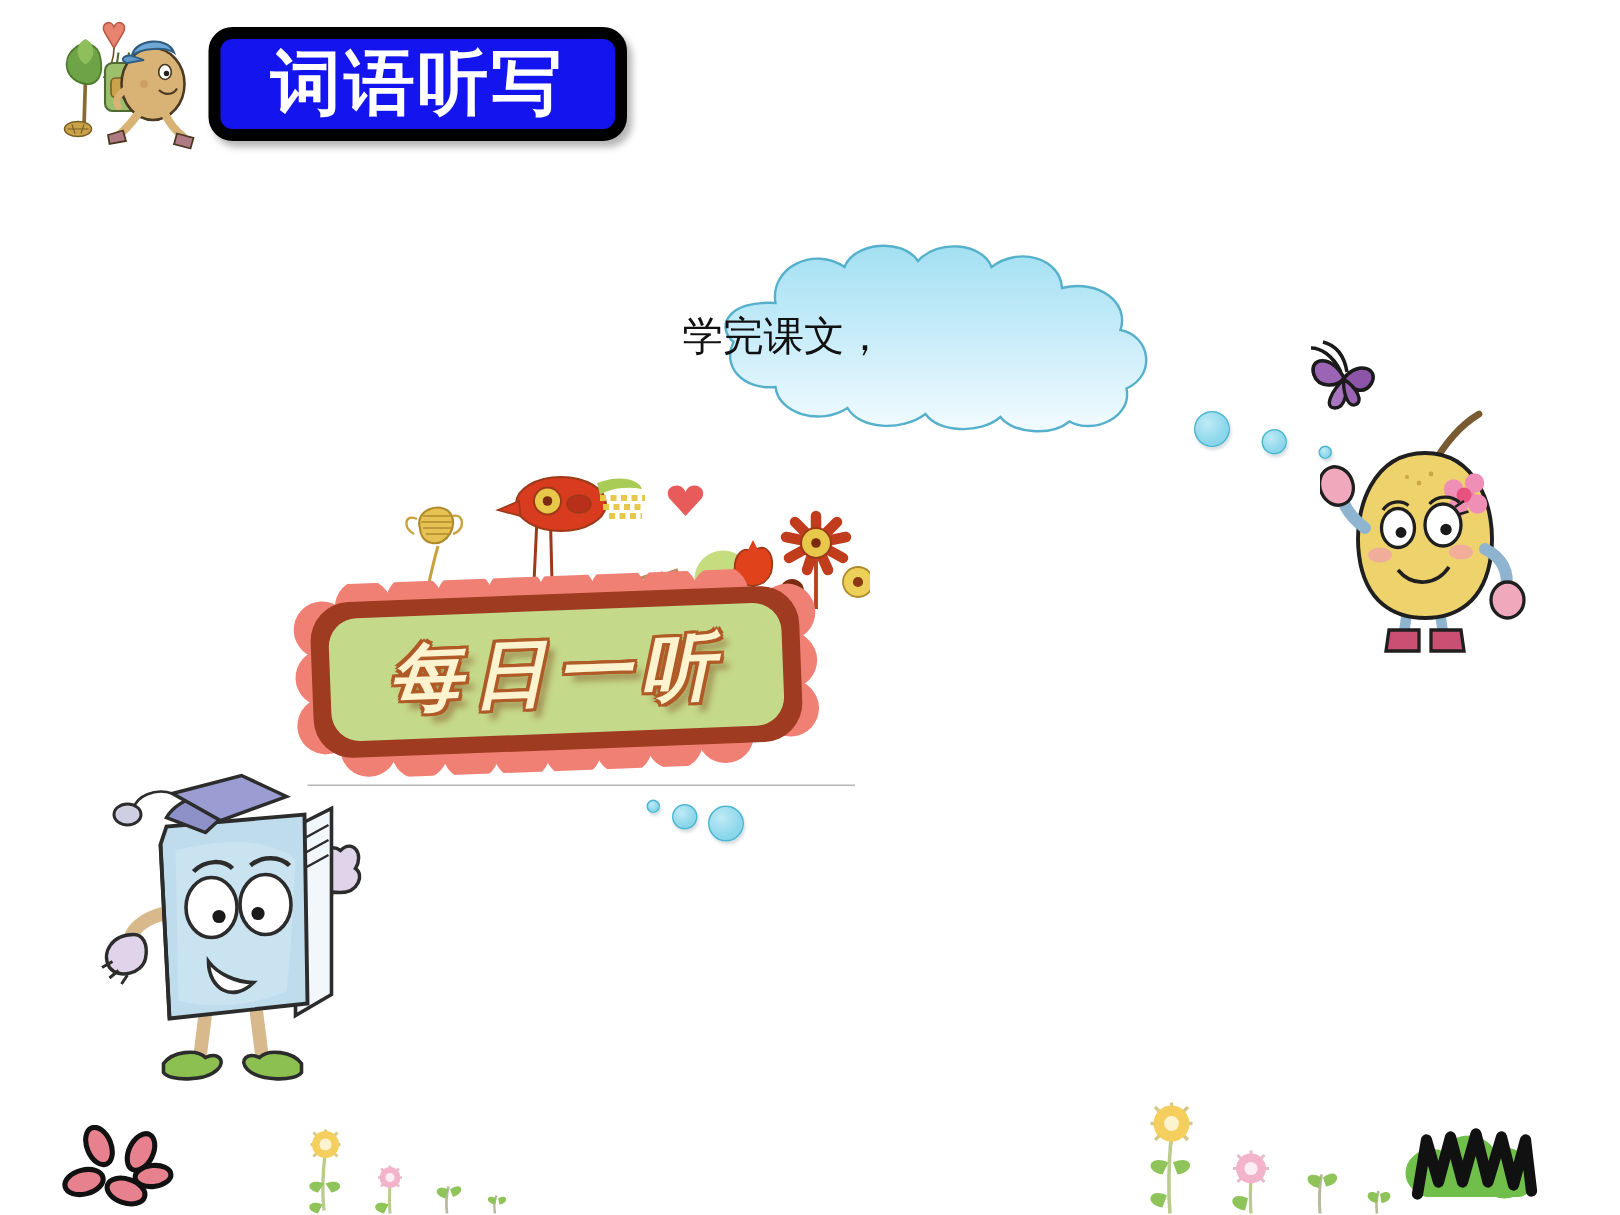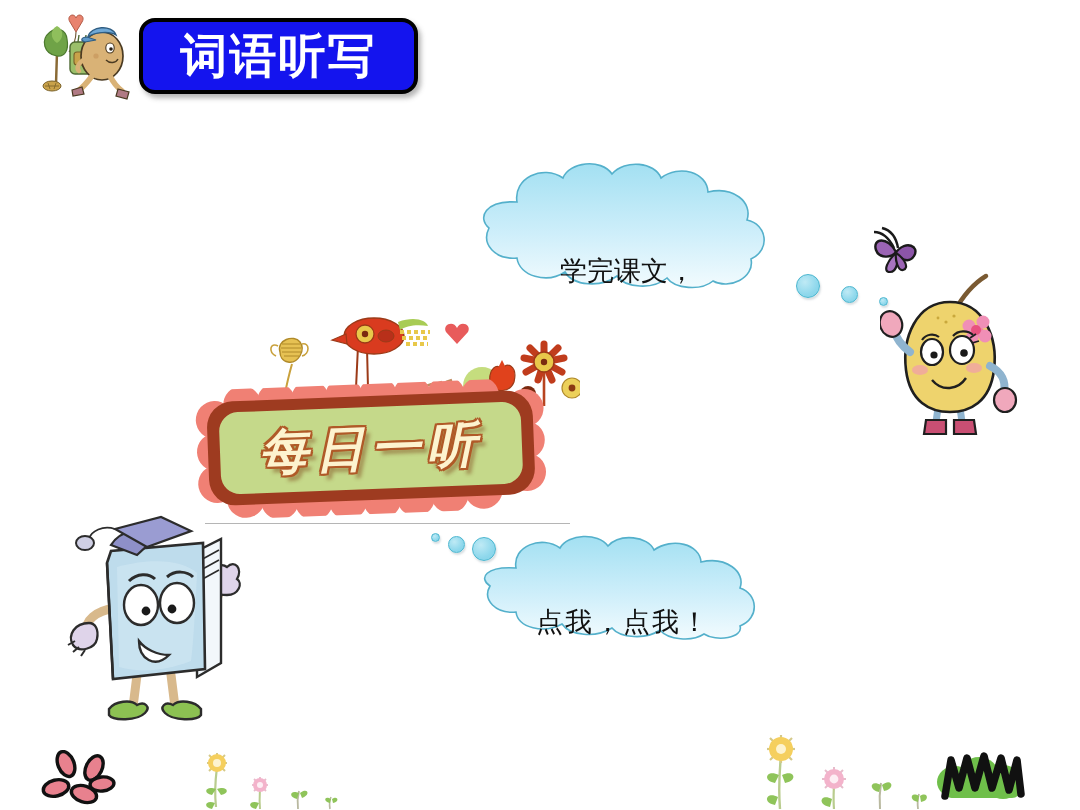--- a/index.html
+++ b/index.html
@@ -17,21 +17,21 @@
   }
 
   
   #title-banner {
     position: absolute;
     left: 139px;
     top: 18px;
     width: 279px;
     height: 76px;
     background: #1414ee;
-    border: 4px solid #000000;
+    border: 8px solid #000000;
     border-radius: 16px;
     box-sizing: border-box;
     box-shadow: 3px 4px 5px rgba(90,90,90,0.45);
     display: flex;
     align-items: center;
     justify-content: center;
   }
   #title-banner-text {
     color: #ffffff;
     font-size: 47px;
@@ -43,22 +43,22 @@
   }
 
   
   #mascot-walker { position: absolute; left: 26px; top: 6px; width: 105px; height: 98px; }
 
   
   .cloud-wrap { position: absolute; }
   .cloud-text {
     position: absolute;
     left: 0; top: 0; width: 100%; height: 100%;
-    display: flex; flex-direction: column;
-    align-items: center; justify-content: flex-end;
+    display: flex; flex-direction: row;
+    align-items: center; justify-content: space-between;
     color: #111111;
     font-family: "Liberation Serif", "DejaVu Serif", serif;
     pointer-events: none;
   }
   #cloud-top { left: 455px; top: 158px; width: 345px; height: 132px; }
   #cloud-top .cloud-text { font-size: 27px; line-height: 1.42; padding-bottom: 4px; }
   #cloud-bottom { left: 458px; top: 532px; width: 330px; height: 108px; }
   #cloud-bottom .cloud-text { font-size: 27px; letter-spacing: 2px; }
 
   
@@ -283,39 +283,20 @@
     </svg>
     <div id="badge-label">每日一听</div>
   </div>
 
   <div id="divider-line"></div>
 
   <div class="bubble" style="left:431px; top:533px; width:9px; height:9px;"></div>
   <div class="bubble" style="left:448px; top:536px; width:17px; height:17px;"></div>
   <div class="bubble" style="left:472px; top:537px; width:24px; height:24px;"></div>
 
-  <div id="cloud-bottom" class="cloud-wrap">
-    <svg viewBox="0 0 330 108" width="330" height="108">
-      <defs>
-        <linearGradient id="cg2" x1="0" y1="0" x2="0" y2="1">
-          <stop offset="0%" stop-color="#a3e0f2"></stop>
-          <stop offset="55%" stop-color="#cdeefa"></stop>
-          <stop offset="100%" stop-color="#f2fbfe"></stop>
-        </linearGradient>
-      </defs>
-      <path d="M58 36 C54 14 84 3 102 16 C110 2 140 0 150 14 C162 1 190 4 196 18
-               C214 5 242 12 243 30 C268 24 288 40 282 56 C300 62 302 86 282 94
-               C286 106 258 110 246 102 C234 110 210 108 202 98
-               C188 108 162 106 154 96 C138 106 112 104 104 92
-               C86 102 60 96 58 80 C38 82 24 68 32 54 C20 46 28 34 58 36 Z" fill="url(#cg2)" stroke="#54b0cb" stroke-width="1.6"></path>
-    </svg>
-    <div class="cloud-text">
-      <div>点我，点我！</div>
-    </div>
-  </div>
 
   <svg id="book-character" viewBox="0 0 220 245">
 
     <path d="M92 180 L88 212" stroke="#d8b98c" stroke-width="9" stroke-linecap="round"></path>
     <path d="M126 180 L130 212" stroke="#d8b98c" stroke-width="9" stroke-linecap="round"></path>
     <path d="M64 214 C70 206 86 204 92 210 C100 206 106 212 100 218 C92 226 68 226 64 220 Z" fill="#8cc152" stroke="#2c2c2c" stroke-width="2.4"></path>
     <path d="M156 214 C150 206 134 204 128 210 C120 206 114 212 120 218 C128 226 152 226 156 220 Z" fill="#8cc152" stroke="#2c2c2c" stroke-width="2.4"></path>
 
     <path d="M70 113 C50 116 40 126 42 136" stroke="#d8b98c" stroke-width="9" fill="none" stroke-linecap="round"></path>
     <path d="M44 128 C30 128 22 140 28 150 C34 158 50 154 52 144 C54 134 50 128 44 128 Z" fill="#dfd4ea" stroke="#2c2c2c" stroke-width="2.3"></path>

